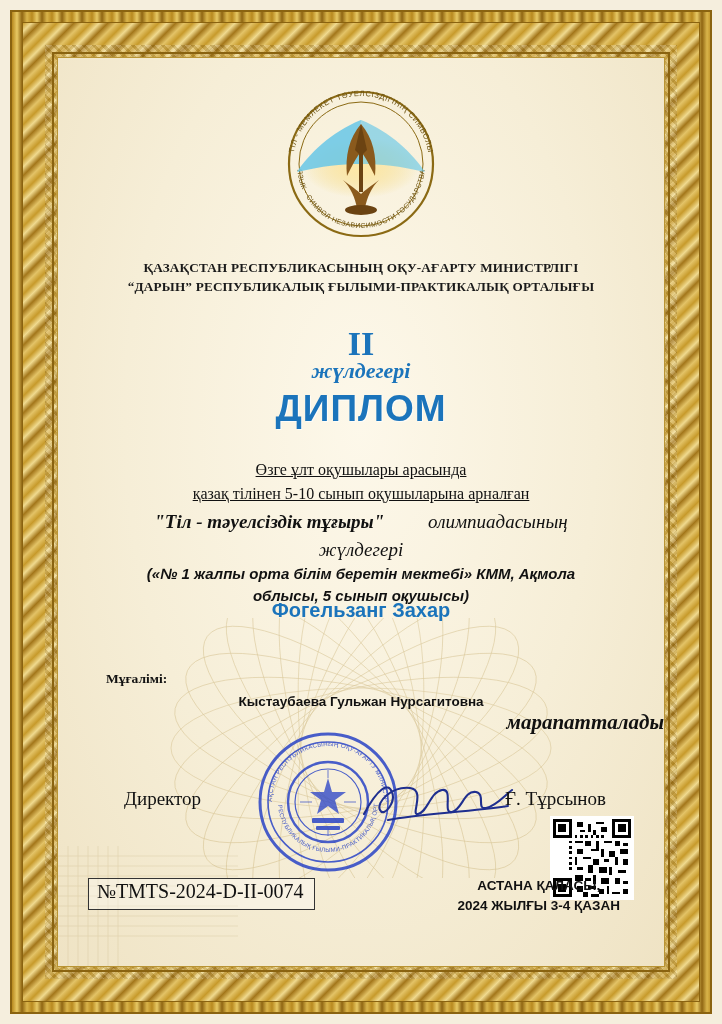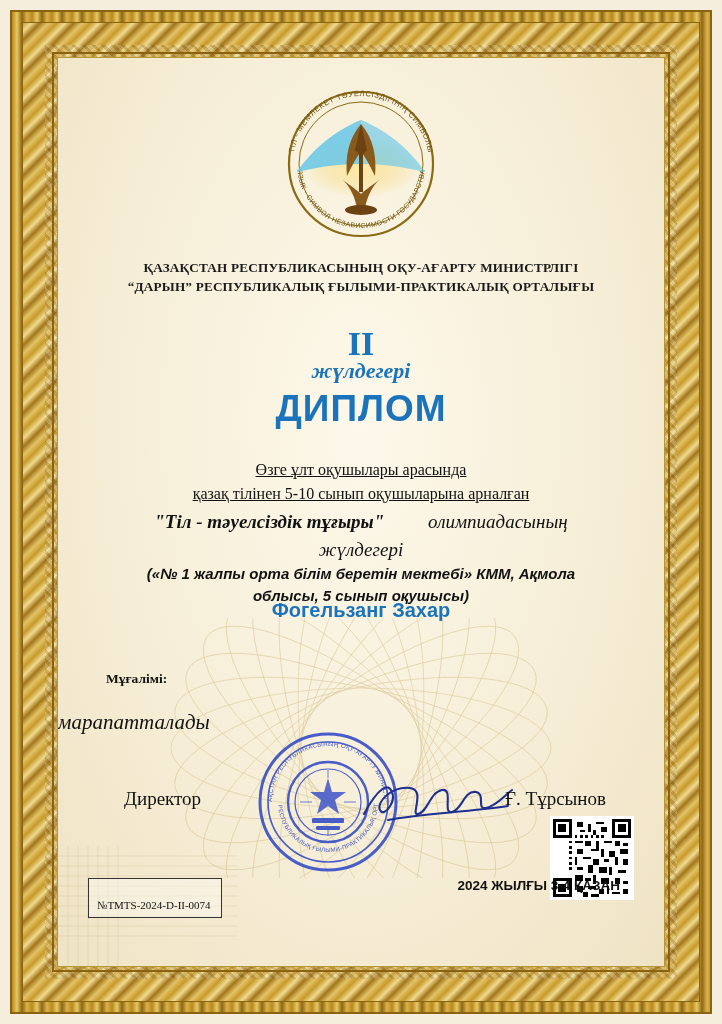--- a/index.html
+++ b/index.html
@@ -210,24 +210,24 @@
     text-align: center;
     font-family: "Liberation Sans", sans-serif;
     font-weight: bold;
     font-size: 13.5px;
     color: #111;
   }
   .awarded-word {
     position: absolute;
     top: 652px;
     left: 0; right: 0;
-    text-align: left;
+    text-align: right;
     font-family: "Liberation Serif", serif;
     font-style: italic;
-    font-weight: normal;
+    font-weight: bold;
     font-size: 21px;
     color: #111;
   }
 
   .signature-row {
     position: absolute;
     top: 730px;
     left: 40px; right: 40px;
     display: flex;
     justify-content: space-between;
@@ -270,23 +270,23 @@
     padding: 3px;
     box-sizing: border-box;
   }
 
   
   .number-box {
     position: absolute;
     left: 30px;
     top: 820px;
     border: 1px solid #333;
-    padding: 20px 10px 6px 8px;
-    font-family: "Liberation Serif", serif;
-    font-size: 11px;
+    padding: 1px 10px 6px 8px;
+    font-family: "Liberation Serif", serif;
+    font-size: 20px;
     color: #111;
     background: rgba(255,255,255,.35);
     white-space: nowrap;
     text-align: center;
   }
 
   .place-date {
     position: absolute;
     right: 44px;
     top: 818px;
@@ -395,20 +395,21 @@
         <b>"Тіл - тәуелсіздік тұғыры"</b>
         <i>олимпиадасының</i>
       </div>
       <div class="body-line4">жүлдегері</div>
       <div class="school-info">(«№ 1 жалпы орта білім беретін мектебі» КММ, Ақмола облысы, 5 сынып оқушысы)</div>
     </div>
 
     <div class="laureate-name">Фогельзанг Захар</div>
 
     <div class="teacher-label">Мұғалімі:</div>
+    <div class="teacher-name">Кыстаубаева Гульжан Нурсагитовна</div>
     <div class="awarded-word">марапатталады</div>
 
     <svg class="stamp" viewBox="0 0 144 144">
       <defs>
         <path id="stampArcTop" d="M 16,72 A 56,56 0 0 1 128,72"></path>
         <path id="stampArcBot" d="M 22,72 A 50,50 0 0 0 122,72"></path>
       </defs>
       <g stroke="#2a44c6" fill="none">
         <circle cx="72" cy="72" r="68" stroke-width="3"></circle>
         <circle cx="72" cy="72" r="60" stroke-width="1.6"></circle>
@@ -523,17 +524,18 @@
             <rect x="14" y="28" width="3" height="1"></rect>
         </g>
       </svg>
     </div>
 
     <div class="number-box">
       <span>№</span><span>ТМТЅ-2024-D-II-0074</span>
     </div>
 
     <div class="place-date">
+      <div>АСТАНА ҚАЛАСЫ,</div>
       <div>2024 ЖЫЛҒЫ 3-4 ҚАЗАН</div>
     </div>
 
   </div>
 </div>
 
 </body></html>

